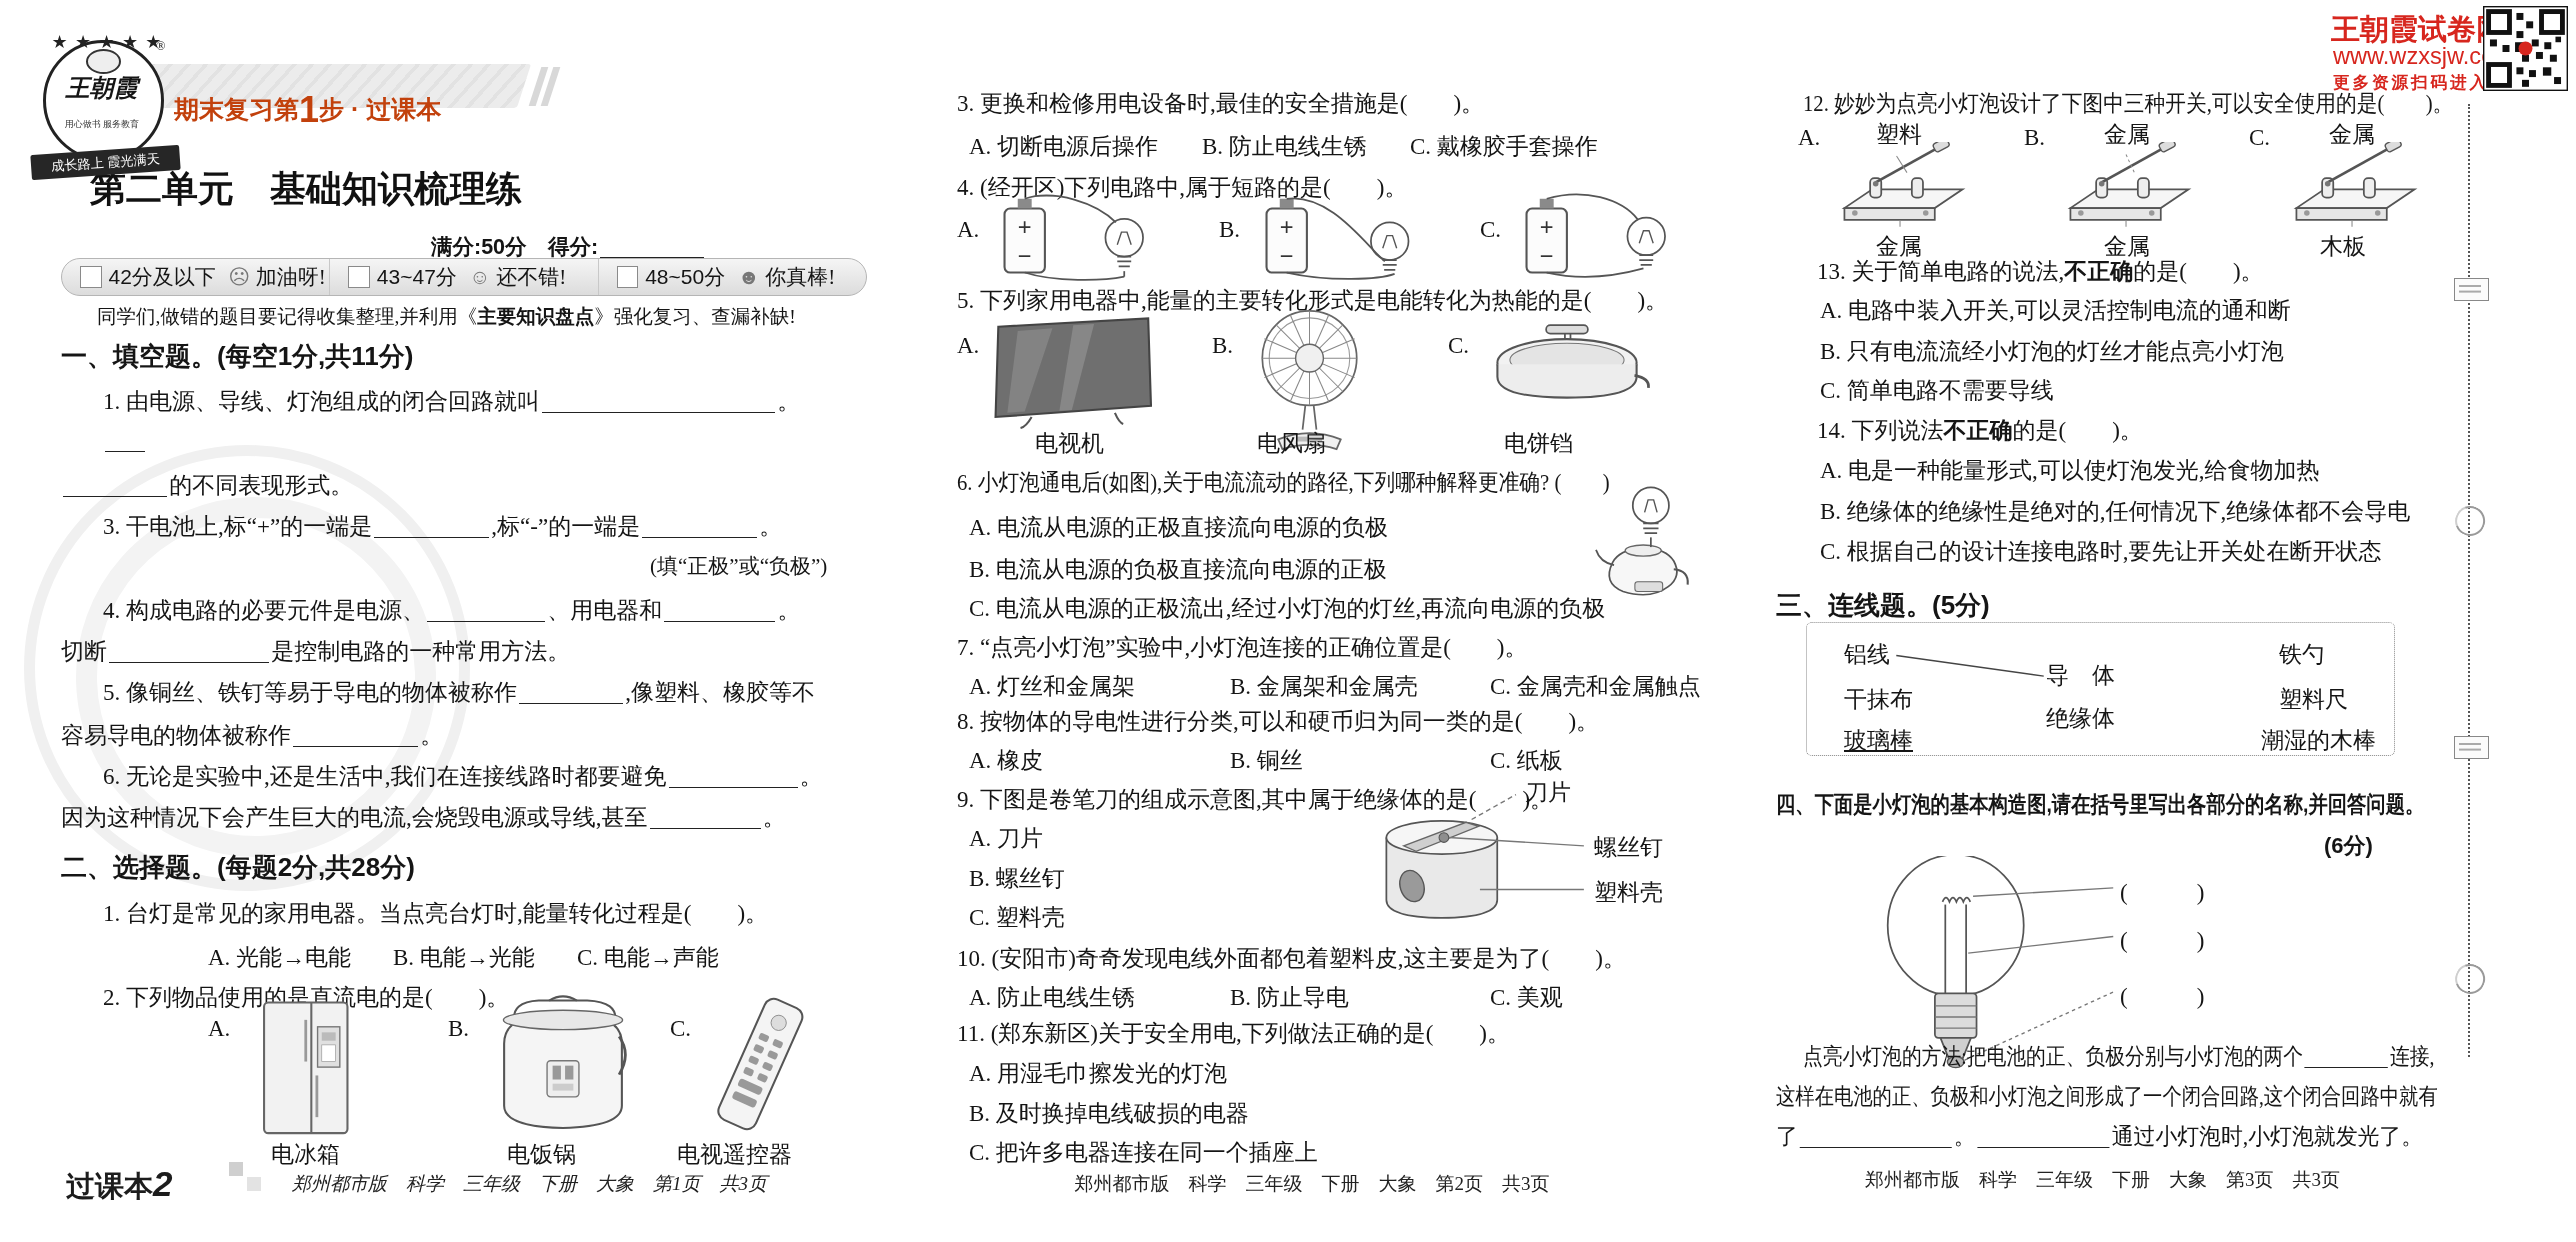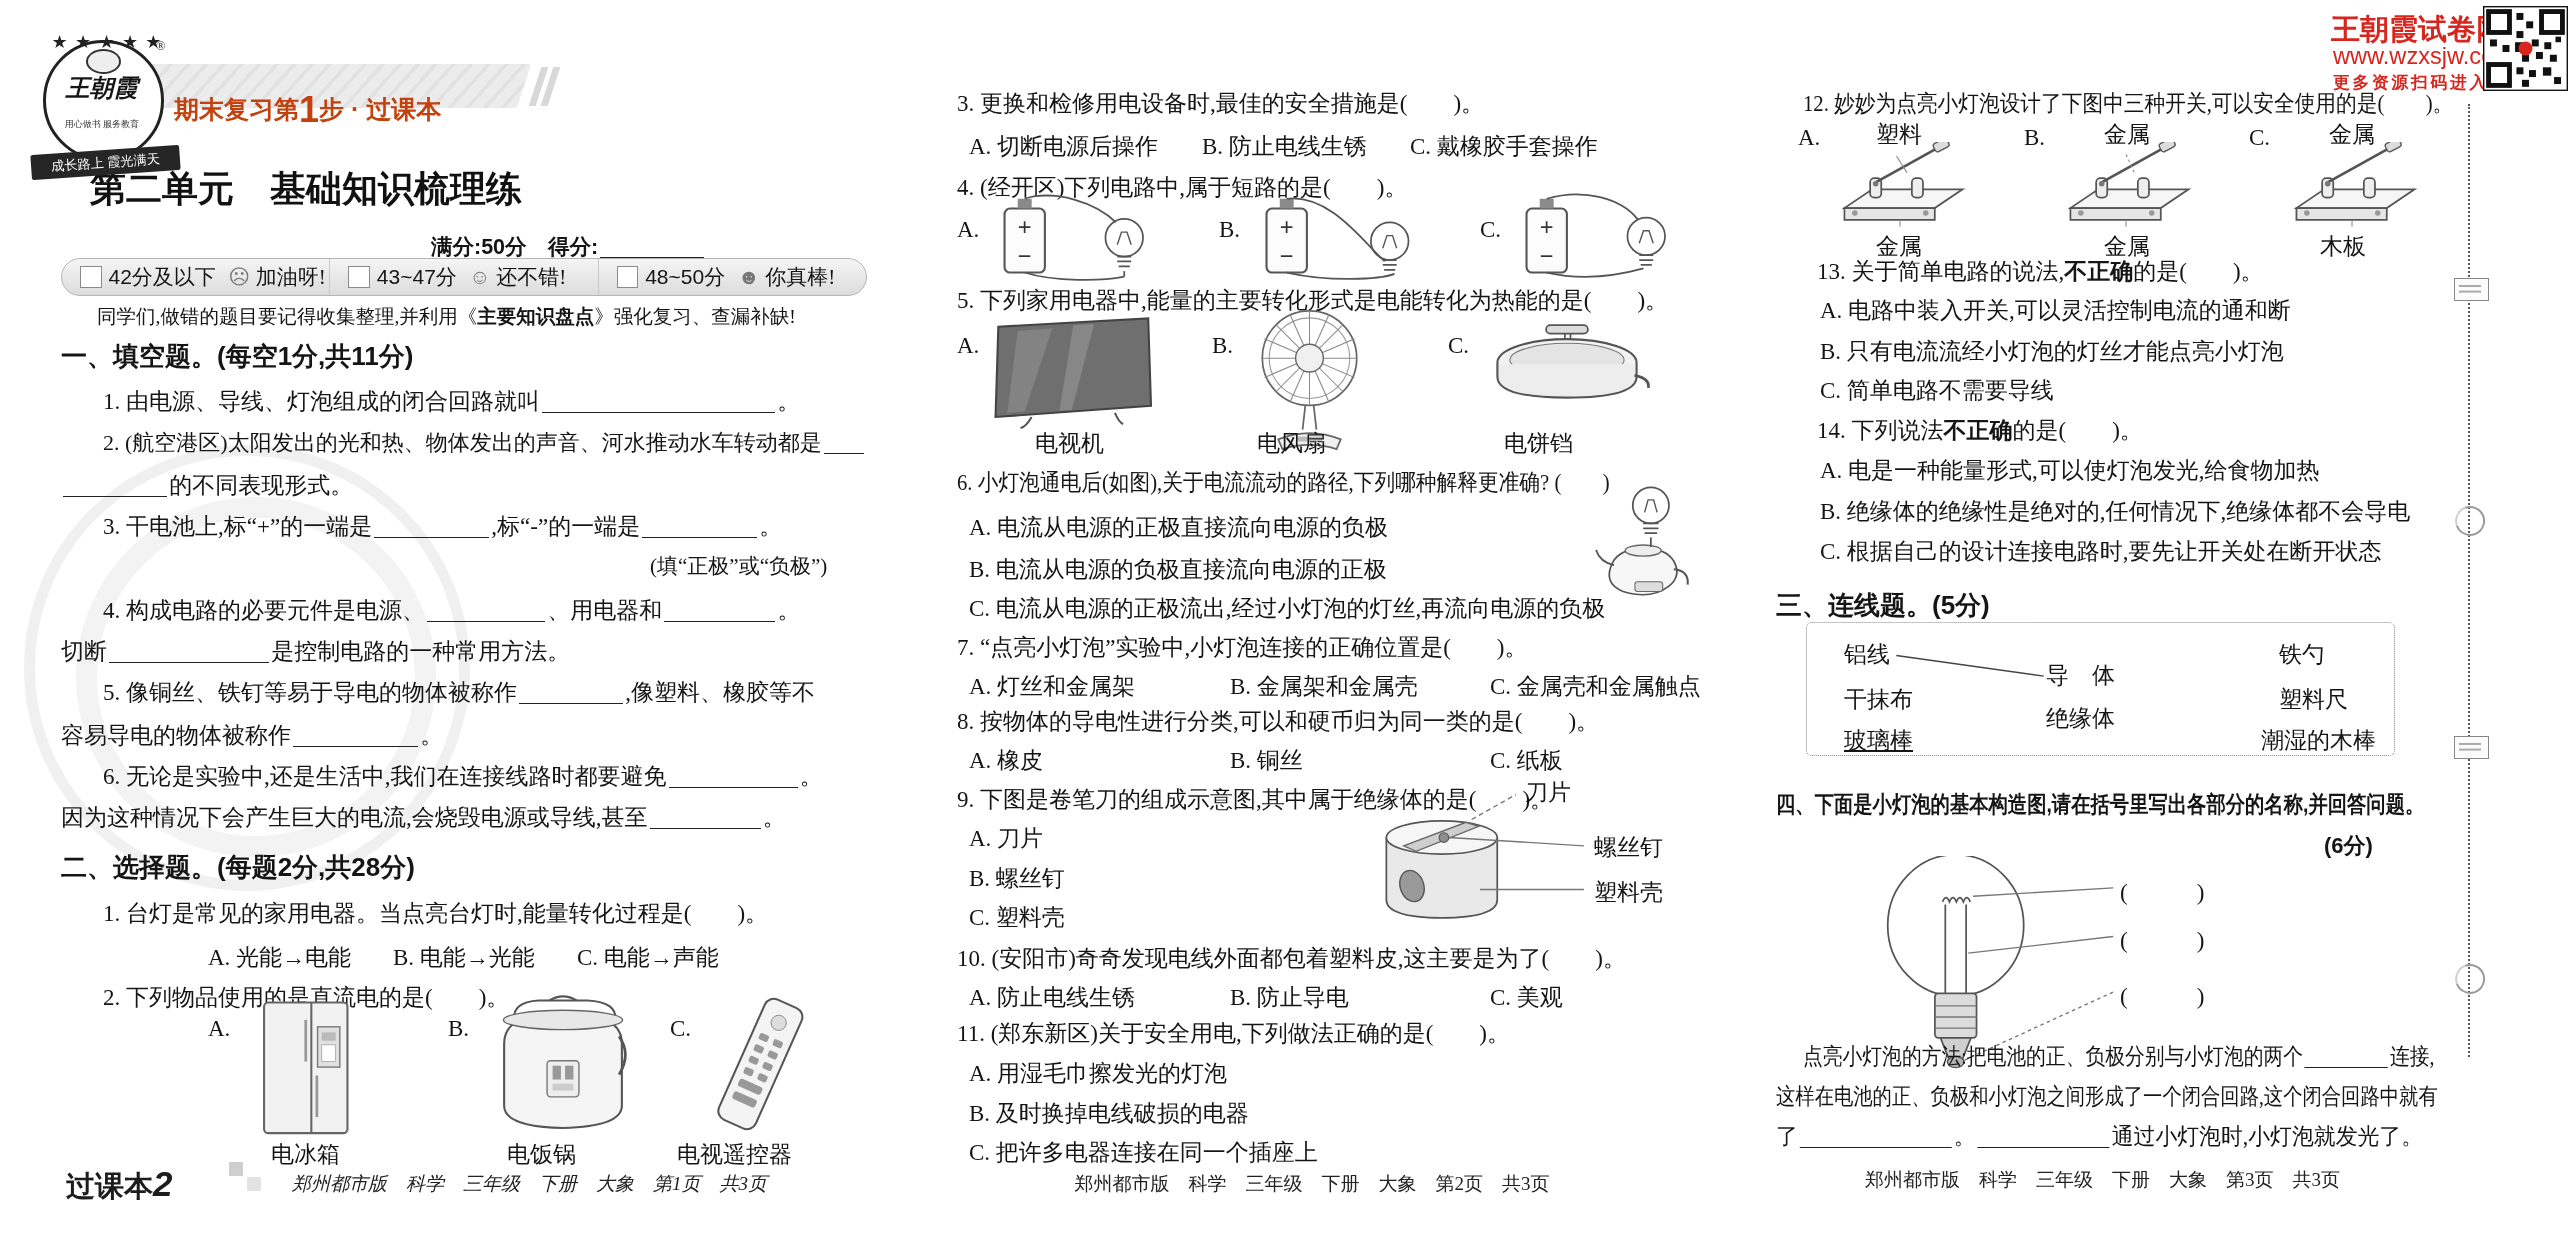--- a/index.html
+++ b/index.html
@@ -127,21 +127,21 @@
     <span class="face">☻</span>
     <span>你真棒!</span>
   </div>
 </div>
 <div class="abs" style="left:97px;top:303px;font-size:19.5px;"><span>同学们,做错的题目要记得收集整理,并利用《</span><span class="b">主要知识盘点</span><span>》强化复习、查漏补缺!</span></div>
 
 <div class="abs hd" style="left:61px;top:339px;">一、填空题。(每空1分,共11分)</div>
 
 <div class="abs t" style="left:103px;top:386px;"><span>1. 由电源、导线、灯泡组成的闭合回路就叫</span><span class="bl" style="width:233px;"></span><span>。</span></div>
 
-<div class="abs" style="left:103px;top:428px;font-size:22px;"><span>2. (航空港区)太阳发出的光和热、物体发出的声音、河水推动水车转动都是</span><span class="bl" style="width:40px;"></span></div>
+<div class="abs" style="left:103px;top:428px;font-size:22px;"><span class="bl" style="width:40px;"></span></div>
 <div class="abs t" style="left:61px;top:470px;"><span class="bl" style="width:104px;"></span><span>的不同表现形式。</span></div>
 
 <div class="abs t" style="left:103px;top:511px;"><span>3. 干电池上,标“+”的一端是</span><span class="bl" style="width:115px;"></span><span>,标“-”的一端是</span><span class="bl" style="width:115px;"></span><span>。</span></div>
 <div class="abs" style="left:650px;top:552px;font-size:21px;">(填“正极”或“负极”)</div>
 
 <div class="abs t" style="left:103px;top:595px;"><span>4. 构成电路的必要元件是电源、</span><span class="bl" style="width:118px;"></span><span>、用电器和</span><span class="bl" style="width:111px;"></span><span>。</span></div>
 <div class="abs t" style="left:61px;top:636px;"><span>切断</span><span class="bl" style="width:160px;"></span><span>是控制电路的一种常用方法。</span></div>
 
 <div class="abs t" style="left:103px;top:677px;"><span>5. 像铜丝、铁钉等易于导电的物体被称作</span><span class="bl" style="width:104px;"></span><span>,像塑料、橡胶等不</span></div>
 <div class="abs t" style="left:61px;top:720px;"><span>容易导电的物体被称作</span><span class="bl" style="width:125px;"></span><span>。</span></div>

